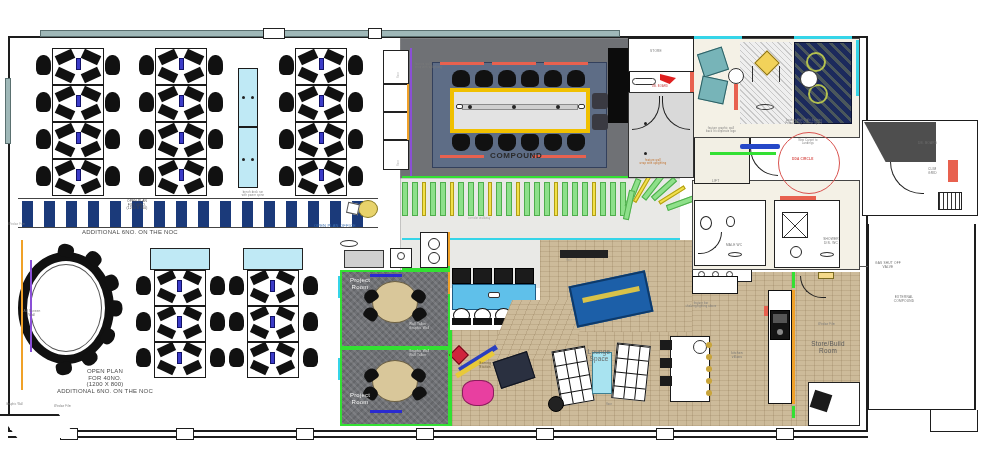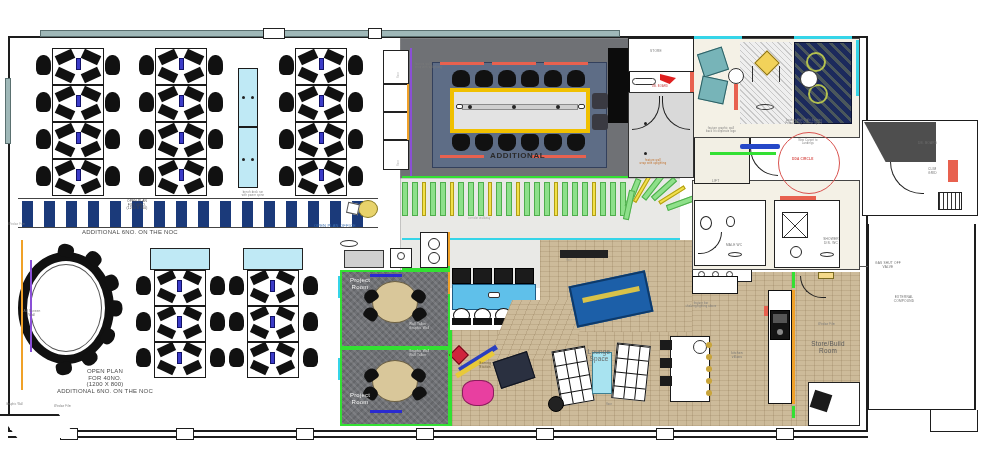--- a/index.html
+++ b/index.html
@@ -313,21 +313,21 @@
   <div class="abs chair-r" style="left:567px;top:134px;width:18px;height:17px;"></div>
 
   <div class="abs" style="left:592px;top:93px;width:16px;height:16px;background:#3a3a42;border-radius:3px;"></div>
   <div class="abs" style="left:592px;top:114px;width:16px;height:16px;background:#3a3a42;border-radius:3px;"></div>
 
   <div class="abs redline" style="left:440px;top:62px;width:44px;height:3px;"></div>
   <div class="abs redline" style="left:492px;top:62px;width:44px;height:3px;"></div>
   <div class="abs redline" style="left:544px;top:62px;width:44px;height:3px;"></div>
   <div class="abs redline" style="left:440px;top:155px;width:44px;height:3px;"></div>
   <div class="abs redline" style="left:532px;top:155px;width:54px;height:3px;"></div>
-  <div class="lbl big" style="left:490px;top:152px;color:#2a2a2a;font-size:8px;">ADDITIONAL</div>
+  <div class="lbl big" style="left:490px;top:152px;color:#2a2a2a;font-size:8px;">COMPOUND</div>
 
   <div class="abs" style="left:608px;top:48px;width:22px;height:75px;background:#0c0c0c;"></div>
 
   <div class="abs whitewall" style="left:383px;top:50px;width:26px;height:34px;"></div>
   <div class="abs whitewall" style="left:383px;top:84px;width:26px;height:28px;"></div>
   <div class="abs whitewall" style="left:383px;top:112px;width:26px;height:28px;"></div>
   <div class="abs whitewall" style="left:383px;top:140px;width:26px;height:30px;"></div>
   <div class="lbl tiny rot90" style="left:398px;top:78px;opacity:.6;">floor</div>
   <div class="lbl tiny rot90" style="left:398px;top:166px;opacity:.6;">floor</div>
   <div class="abs purpline" style="left:410px;top:48px;width:2px;height:128px;"></div>

